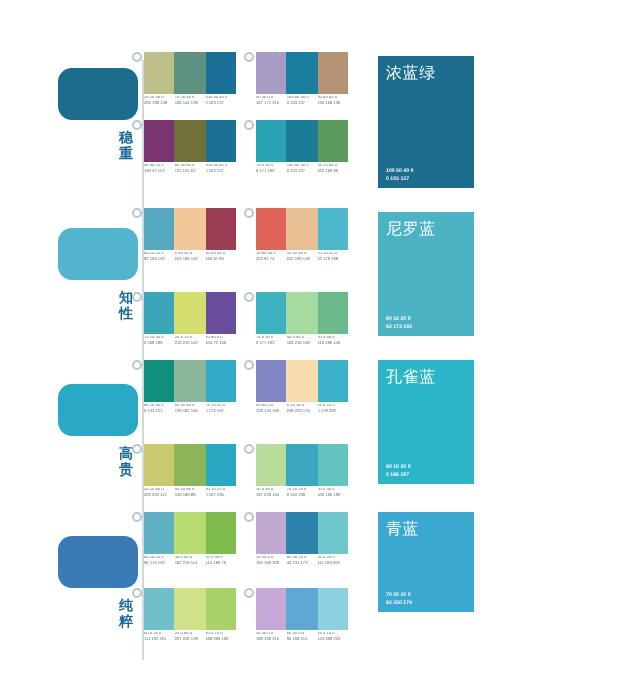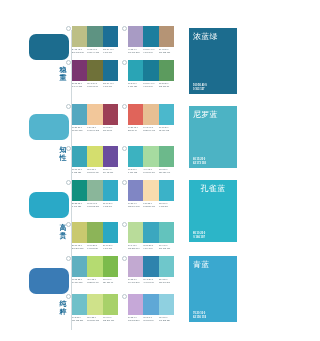--- a/index.html
+++ b/index.html
@@ -405,25 +405,25 @@
       <div class="panel" style="top: 28px; height: 66px; background: rgb(28, 108, 142);">
         <div class="panel-name">浓蓝绿</div>
         <div class="panel-codes">100 50 40 0
 0 103 137</div>
       </div>
       <div class="panel" style="top: 106px; height: 62px; background: rgb(76, 179, 196);">
         <div class="panel-name">尼罗蓝</div>
         <div class="panel-codes">60 15 20 0
 62 173 193</div>
       </div>
-      <div class="panel" style="top: 180px; height: 62px; background: rgb(44, 181, 200); text-align: center;">
+      <div class="panel" style="top: 180px; height: 62px; background: rgb(44, 181, 200);">
         <div class="panel-name">孔雀蓝</div>
         <div class="panel-codes">80 10 20 0
 0 166 197</div>
       </div>
-      <div class="panel" style="top: 256px; height: 66px; background: rgb(58, 168, 207);">
+      <div class="panel" style="top: 256px; height: 50px; background: rgb(58, 168, 207);">
         <div class="panel-name">青蓝</div>
         <div class="panel-codes">70 20 10 0
 62 150 174</div>
       </div>
     </div>
 
 </div>
 
 </body></html>

